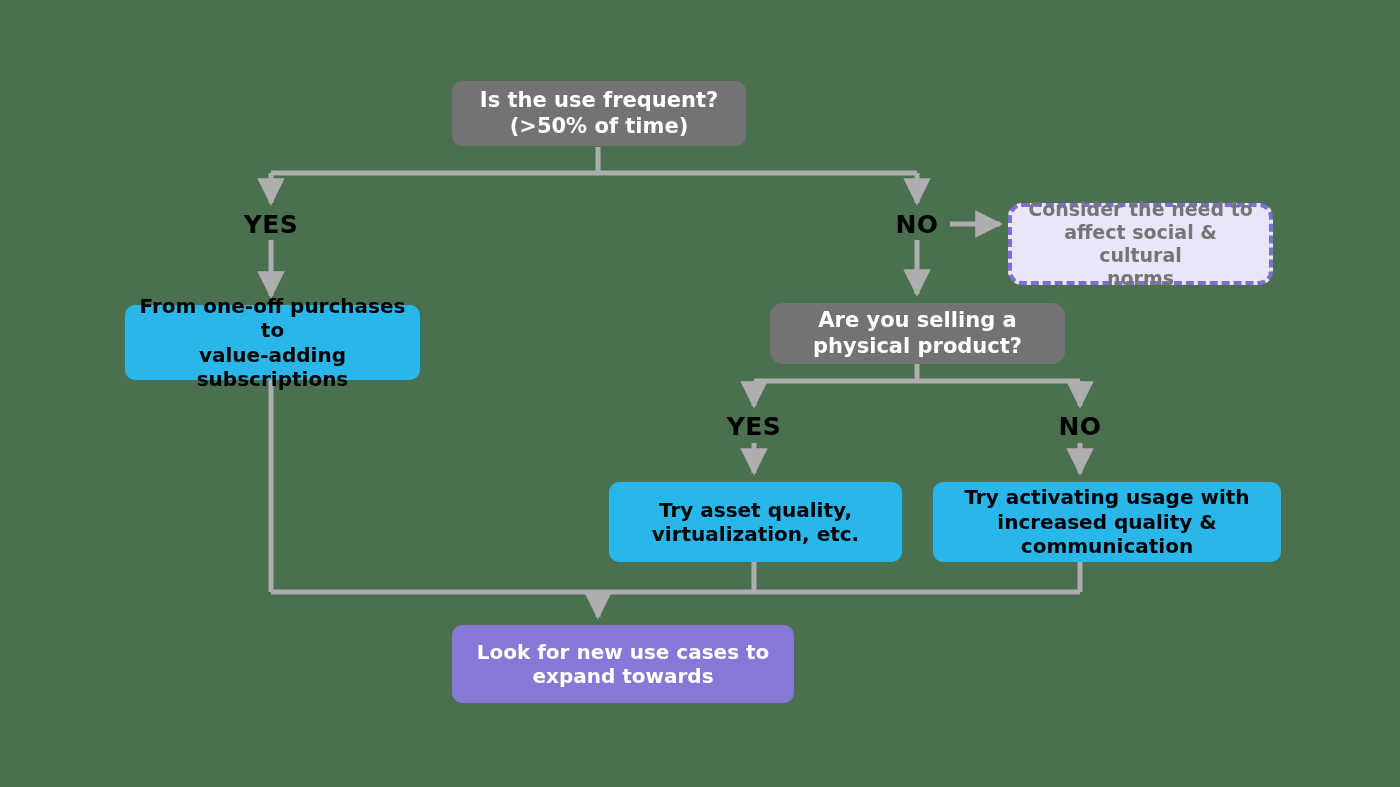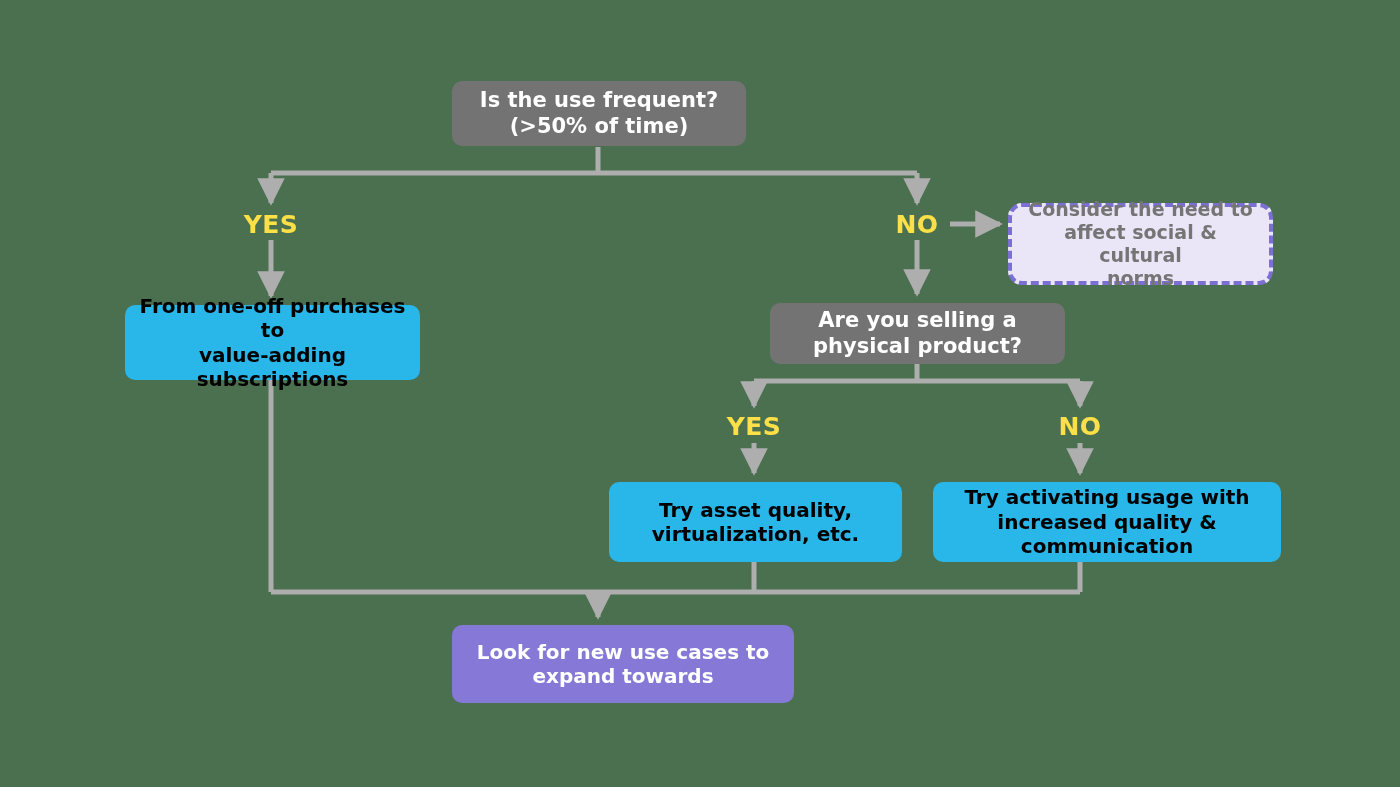--- a/index.html
+++ b/index.html
@@ -59,21 +59,21 @@
     background: #EAE6F8;
     color: #757575;
     font-size: 19px;
     border: 4px dashed #7B6FD4;
     border-radius: 14px;
     margin-top: 20px;
   }
 
   .edge-label {
     position: absolute;
-    color: #fde047;
+    color: #000000;
     font-weight: bold;
     font-size: 25px;
     letter-spacing: 0.5px;
     white-space: nowrap;
     transform: translate(-50%, -50%);
   }
 </style>
 </head>
 <body>
 
@@ -120,21 +120,21 @@
   <div class="node decision" style="left:452px; top:81px; width:294px; height:65px;">Is the use frequent?
 (&gt;50% of time)</div>
 
   <div class="node note" style="left:1008px; top:183px; width:265px; height:82px;">Consider the need to
 affect social &amp; cultural
 norms</div>
 
   <div class="node action" style="left:125px; top:305px; width:295px; height:75px;">From one-off purchases to
 value-adding subscriptions</div>
 
-  <div class="node decision" style="left:770px; top:303px; width:295px; height:61px;">Are you selling a
+  <div class="node decision" style="left:770px; top:303px; width:295px; height:61px;border-radius:13px;">Are you selling a
 physical product?</div>
 
   <div class="node action" style="left:609px; top:482px; width:293px; height:80px;">Try asset quality,
 virtualization, etc.</div>
 
   <div class="node action" style="left:933px; top:482px; width:348px; height:80px;">Try activating usage with
 increased quality &amp;
 communication</div>
 
   <div class="node outcome" style="left:452px; top:625px; width:342px; height:78px;">Look for new use cases to

